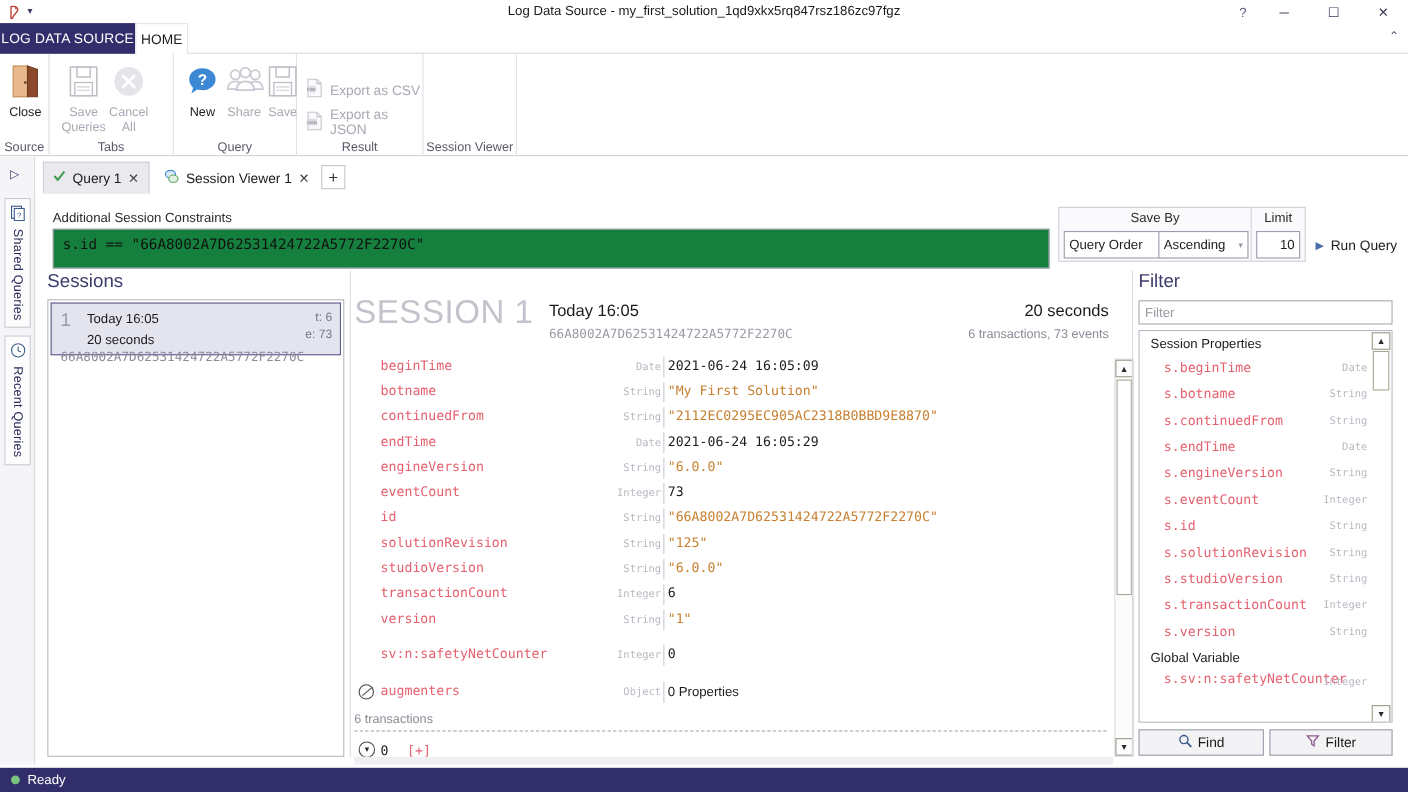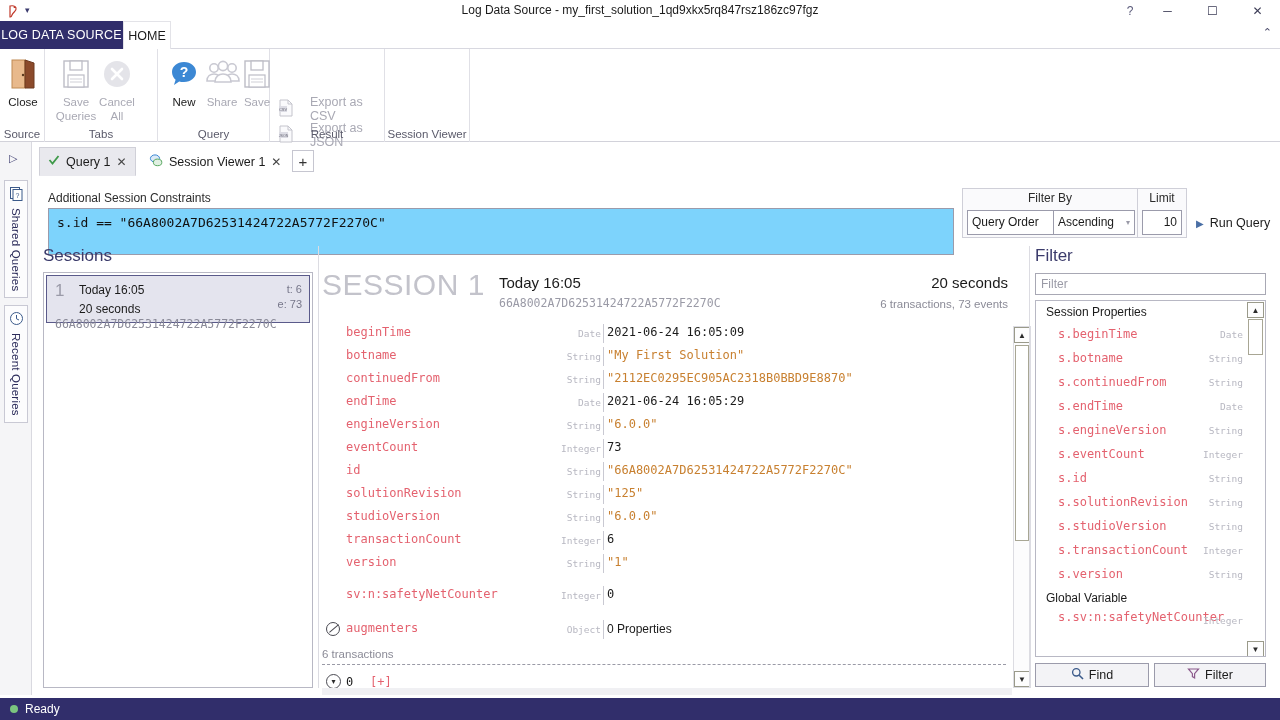--- a/index.html
+++ b/index.html
@@ -75,22 +75,22 @@
   }
   .rbtn {
     position: absolute; top: 4px;
     display: flex; flex-direction: column; align-items: center;
     width: 52px; font-size: 11.5px; color: #1b1b1b; line-height: 14px;
     text-align: center;
   }
   .rbtn.dis { color: #a9a9b4; }
   .rbtn-ico { height: 42px; display: flex; align-items: center; justify-content: center; }
   .rbtn-small {
-    position: absolute; display: flex; align-items: center; gap: 16px;
-    font-size: 12.5px; color: #a9a9b4; margin-top: 24px;
+    position: absolute; display: flex; align-items: center; gap: 6px;
+    font-size: 12.5px; color: #a9a9b4;
   }
 
   
   .leftdock {
     position: absolute; left: 0; top: 142px; width: 32px; height: 553px;
     background: #f5f5f7; border-right: 1px solid #d9d9e0;
   }
   .dock-pin {
     position: absolute; left: 9px; top: 10px; font-size: 11px; color: #3a3a6e;
   }
@@ -123,22 +123,22 @@
     border: 1px solid #c6c6d0; background: #fff;
     display: flex; align-items: center; justify-content: center;
     font-size: 15px; color: #333; line-height: 1;
   }
 
   
   .q-label {
     position: absolute; left: 48px; top: 191px; font-size: 12px; color: #2b2b2b;
   }
   .q-input {
-    position: absolute; left: 48px; top: 208px; width: 906px; height: 47px;
-    border: 1px solid #9b9bab; background: #7dd3fc;
+    position: absolute; left: 48px; top: 208px; width: 906px; height: 36px;
+    border: 1px solid #9b9bab; background: #15803d;
     font-family: "DejaVu Sans Mono", monospace; font-size: 13px;
     color: #111; padding: 0 8px; line-height: 27px; white-space: nowrap;
     overflow: hidden;
   }
   .orderby-box {
     position: absolute; left: 962px; top: 188px; width: 176px; height: 50px;
     border: 1px solid #cfcfd8; background: #fafafc;
   }
   .limit-box {
     position: absolute; left: 1138px; top: 188px; width: 49px; height: 50px;
@@ -541,21 +541,21 @@
       <span>Session Viewer 1</span>
       <span class="x">✕</span>
     </div>
     <div class="tab-add" style="left:260px;">+</div>
   </div>
 
   <div class="q-label">Additional Session Constraints</div>
   <div class="q-input" placeholder="">s.id == "66A8002A7D62531424722A5772F2270C"</div>
 
   <div class="orderby-box">
-    <div class="mini-label">Filter By</div>
+    <div class="mini-label">Save By</div>
     <div class="combo" style="left:4px;width:100px;">
       <span class="cv">Query Order</span>
       <span class="ca">▾</span>
     </div>
     <div class="combo" style="left:90px;width:82px;">
       <span class="cv">Ascending</span>
       <span class="ca">▾</span>
     </div>
   </div>
 

